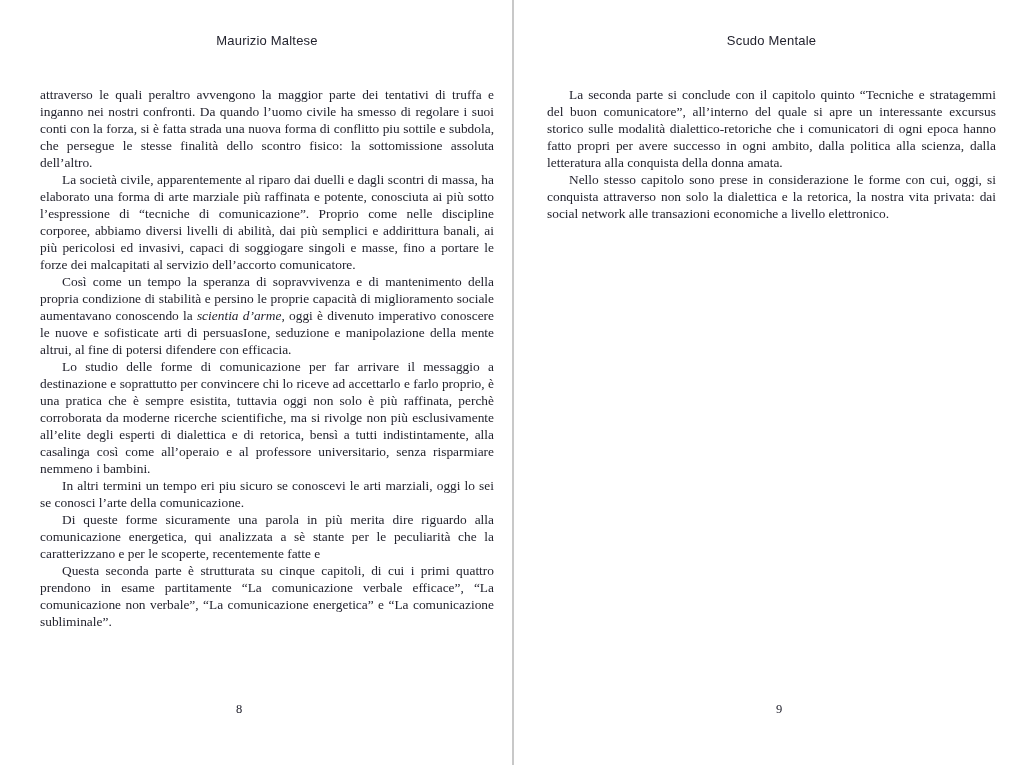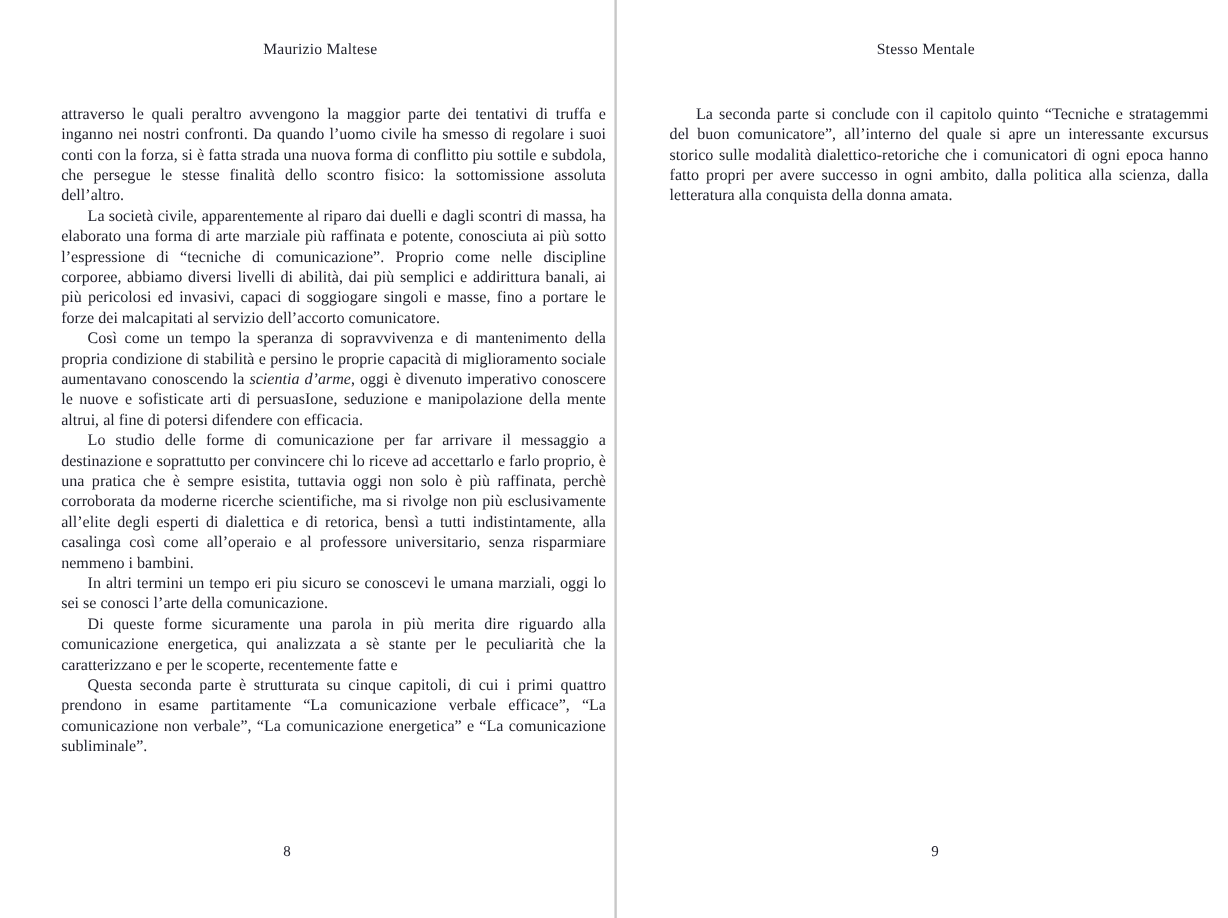--- a/index.html
+++ b/index.html
@@ -20,27 +20,27 @@
     position:absolute;left:512px;top:0;
     width:2px;height:765px;
     background:var(--divider);
   }
   .page{position:absolute;top:0;height:765px;}
   .page-left{left:40px;width:454px;}
   .page-right{left:547px;width:449px;}
   .running-head{
     position:absolute;top:33px;left:0;width:100%;
     text-align:center;
-    font-family:Liberation Serif, serif;
+    font-family:Liberation Sans, sans-serif;
     font-size:13px;
     letter-spacing:0.2px;
     color:var(--text);
   }
   .body-text{
-    position:absolute;top:86px;left:11px;width:100%;
+    position:absolute;top:86px;left:0;width:100%;
     font-size:13.4px;
     line-height:17px;
     text-align:justify;
     color:var(--text);
   }
   .body-text p{margin:0;padding:0;}
   .body-text p.indent{text-indent:22px;}
   .body-text em{}
   .page-number{
     position:absolute;top:702px;
@@ -55,30 +55,31 @@
 
 <div class="spread">
 
   <div class="page page-left">
     <div class="running-head">Maurizio Maltese</div>
     <div class="body-text">
         <p><span>attraverso le quali peraltro avvengono la maggior parte dei tentativi di truffa e inganno nei nostri confronti. Da quando l’uomo civile ha smesso di regolare i suoi conti con la forza, si è fatta strada una nuova forma di conflitto piu sottile e subdola, che persegue le stesse finalità dello scontro fisico: la sottomissione assoluta dell’altro.</span></p>
         <p class="indent"><span>La società civile, apparentemente al riparo dai duelli e dagli scontri di massa, ha elaborato una forma di arte marziale più raffinata e potente, conosciuta ai più sotto l’espressione di “tecniche di comunicazione”. Proprio come nelle discipline corporee, abbiamo diversi livelli di abilità, dai più semplici e addirittura banali, ai più pericolosi ed invasivi, capaci di soggiogare singoli e masse, fino a portare le forze dei malcapitati al servizio dell’accorto comunicatore.</span></p>
         <p class="indent"><span>Così come un tempo la speranza di sopravvivenza e di mantenimento della propria condizione di stabilità e persino le proprie capacità di miglioramento sociale aumentavano conoscendo la </span><em>scientia d’arme</em><span>, oggi è divenuto imperativo conoscere le nuove e sofisticate arti di persuasIone, seduzione e manipolazione della mente altrui, al fine di potersi difendere con efficacia.</span></p>
         <p class="indent"><span>Lo studio delle forme di comunicazione per far arrivare il messaggio a destinazione e soprattutto per convincere chi lo riceve ad accettarlo e farlo proprio, è una pratica che è sempre esistita, tuttavia oggi non solo è più raffinata, perchè corroborata da moderne ricerche scientifiche, ma si rivolge non più esclusivamente all’elite degli esperti di dialettica e di retorica, bensì a tutti indistintamente, alla casalinga così come all’operaio e al professore universitario, senza risparmiare nemmeno i bambini.</span></p>
-        <p class="indent"><span>In altri termini un tempo eri piu sicuro se conoscevi le umana marziali, oggi lo sei se conosci l’arte della comunicazione.</span></p>
+        <p class="indent"><span>In altri termini un tempo eri piu sicuro se conoscevi le arti marziali, oggi lo sei se conosci l’arte della comunicazione.</span></p>
         <p class="indent"><span>Di queste forme sicuramente una parola in più merita dire riguardo alla comunicazione energetica, qui analizzata a sè stante per le peculiarità che la caratterizzano e per le scoperte, recentemente fatte e</span></p>
         <p class="indent"><span>Questa seconda parte è strutturata su cinque capitoli, di cui i primi quattro prendono in esame partitamente “La comunicazione verbale efficace”, “La comunicazione non verbale”, “La comunicazione energetica” e “La comunicazione subliminale”.</span></p>
       </div>
     <div class="page-number">8</div>
   </div>
 
   <div class="divider"></div>
 
   <div class="page page-right">
-    <div class="running-head">Stesso Mentale</div>
+    <div class="running-head">Scudo Mentale</div>
     <div class="body-text">
         <p class="indent"><span>La seconda parte si conclude con il capitolo quinto “Tecniche e stratagemmi del buon comunicatore”, all’interno del quale si apre un interessante excursus storico sulle modalità dialettico-retoriche che i comunicatori di ogni epoca hanno fatto propri per avere successo in ogni ambito, dalla politica alla scienza, dalla letteratura alla conquista della donna amata.</span></p>
+        <p class="indent"><span>Nello stesso capitolo sono prese in considerazione le forme con cui, oggi, si conquista attraverso non solo la dialettica e la retorica, la nostra vita privata: dai social network alle transazioni economiche a livello elettronico.</span></p>
       </div>
     <div class="page-number">9</div>
   </div>
 
 </div>
 
 </body></html>

